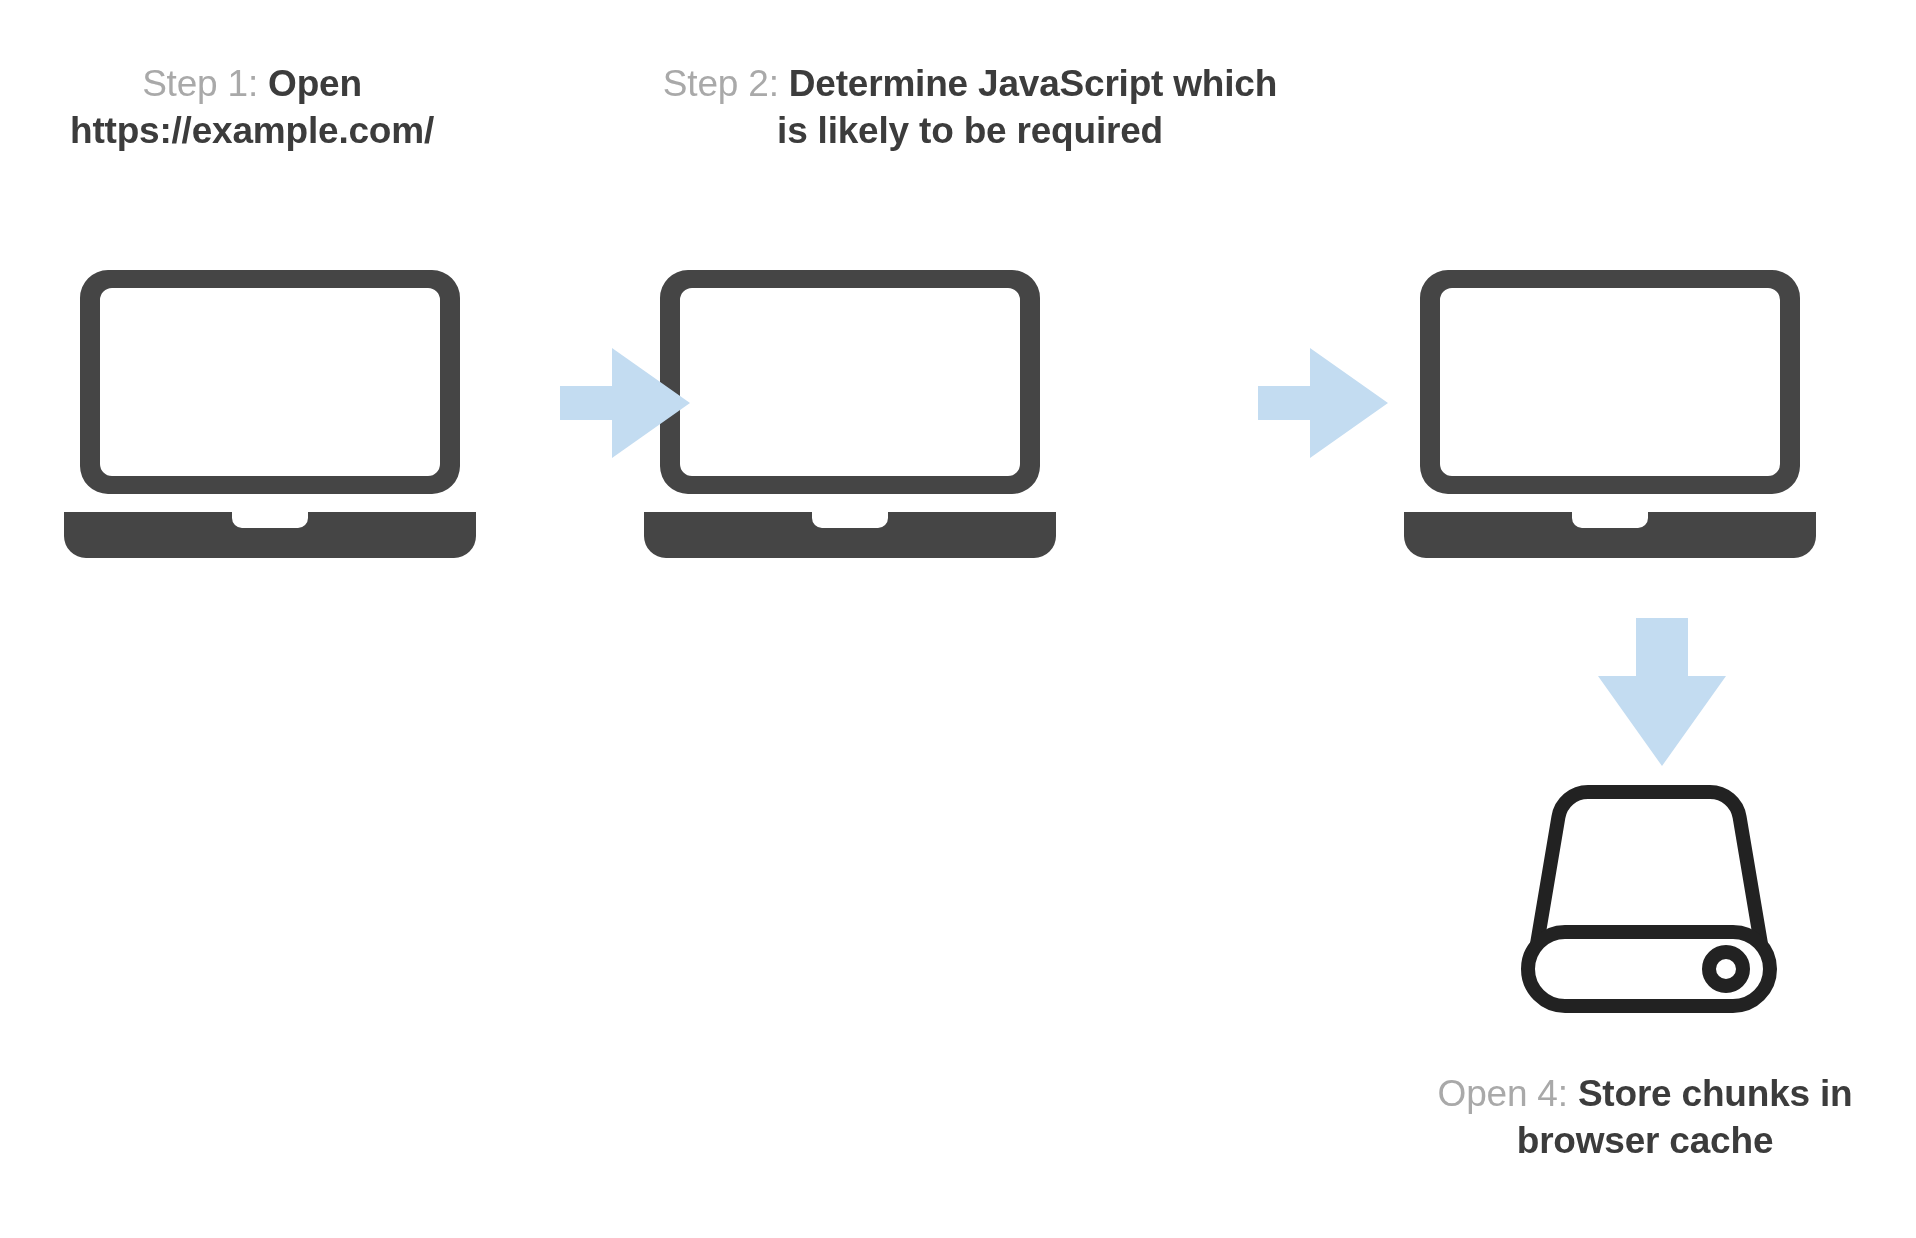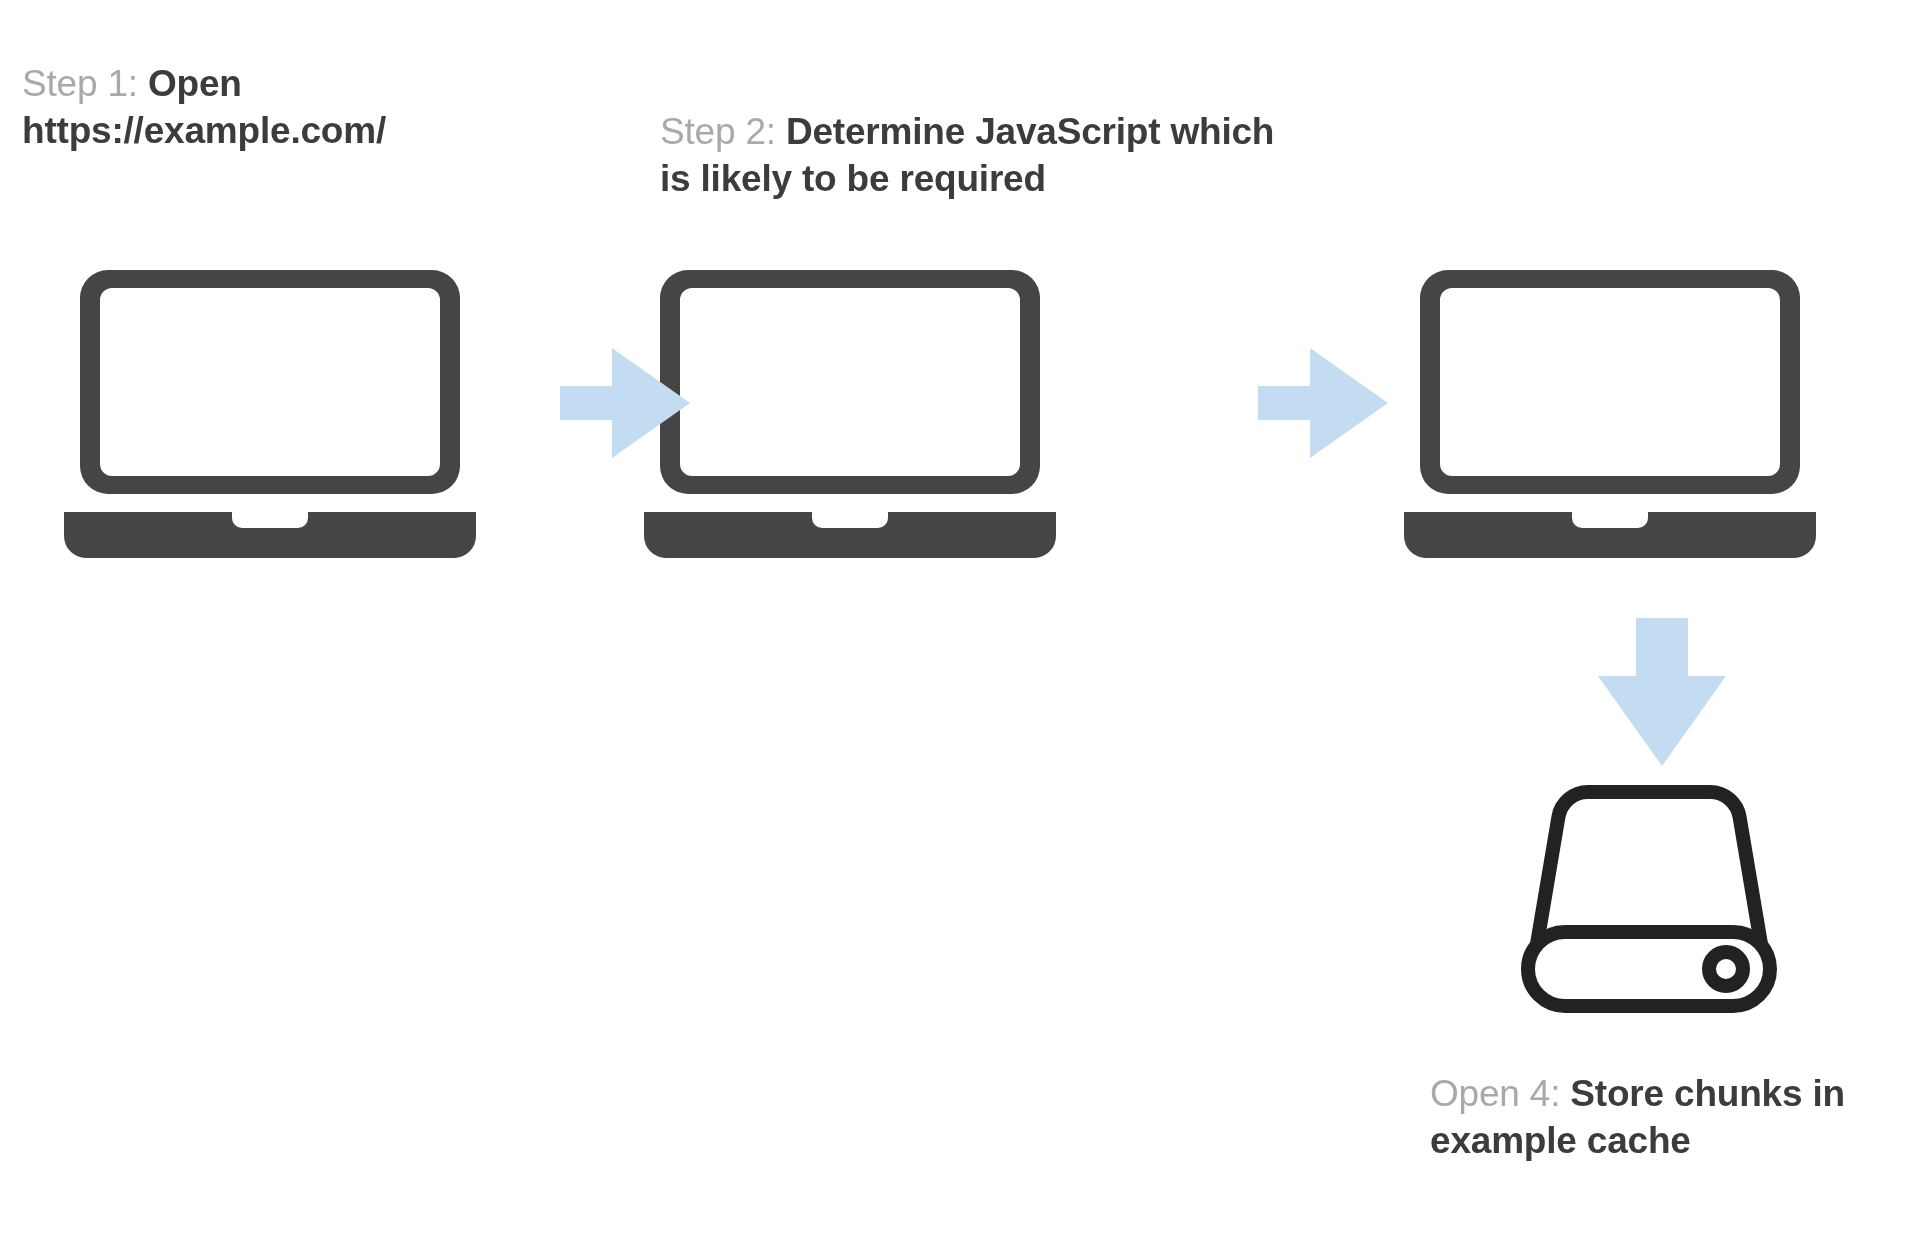--- a/index.html
+++ b/index.html
@@ -17,35 +17,36 @@
   }
 
   .canvas {
     position: absolute;
     inset: 0;
   }
 
   
   .caption {
     position: absolute;
+    text-align: center;
     line-height: 1.28;
     font-size: 37px;
     letter-spacing: -0.2px;
   }
   .caption .prefix {
     color: #a9a9a9;
     font-weight: 400;
   }
   .caption .strong {
     color: #3c3c3c;
     font-weight: 700;
   }
 
   .cap-1 { left: 22px;   top: 60px;  width: 460px; }
-  .cap-2 { left: 660px;  top: 60px;  width: 620px; margin-top: 48px; }
+  .cap-2 { left: 660px;  top: 60px;  width: 620px; }
   .cap-3 { left: 1420px; top: 60px;  width: 450px; }
   .cap-4 { left: 1430px; top: 1070px; width: 430px; }
 
   
   .laptop {
     position: absolute;
     width: 420px;
     height: 320px;
   }
   .laptop-1 { left: 60px;   top: 250px; }
@@ -79,21 +80,21 @@
   <div class="caption cap-1">
     <span class="prefix">Step 1: </span><span class="strong">Open https://example.com/</span>
   </div>
 
   <div class="caption cap-2">
     <span class="prefix">Step 2: </span><span class="strong">Determine JavaScript which is likely to be required</span>
   </div>
 
 
   <div class="caption cap-4">
-    <span class="prefix">Open 4: </span><span class="strong">Store chunks in example cache</span>
+    <span class="prefix">Open 4: </span><span class="strong">Store chunks in browser cache</span>
   </div>
 
   <div class="laptop laptop-1">
     <svg viewBox="0 0 420 320" width="420" height="320" aria-hidden="true">
       <path d="M48,20 h324 a28,28 0 0 1 28,28 v168 a28,28 0 0 1 -28,28 h-324 a28,28 0 0 1 -28,-28 v-168 a28,28 0 0 1 28,-28 z
                M52,38 a12,12 0 0 0 -12,12 v164 a12,12 0 0 0 12,12 h316 a12,12 0 0 0 12,-12 v-164 a12,12 0 0 0 -12,-12 z" fill="#454545" fill-rule="evenodd"></path>
       <path d="M4,262 h168 v6 a10,10 0 0 0 10,10 h56 a10,10 0 0 0 10,-10 v-6 h168 v24 a22,22 0 0 1 -22,22 h-368 a22,22 0 0 1 -22,-22 z" fill="#454545"></path>
     </svg>
   </div>
 

